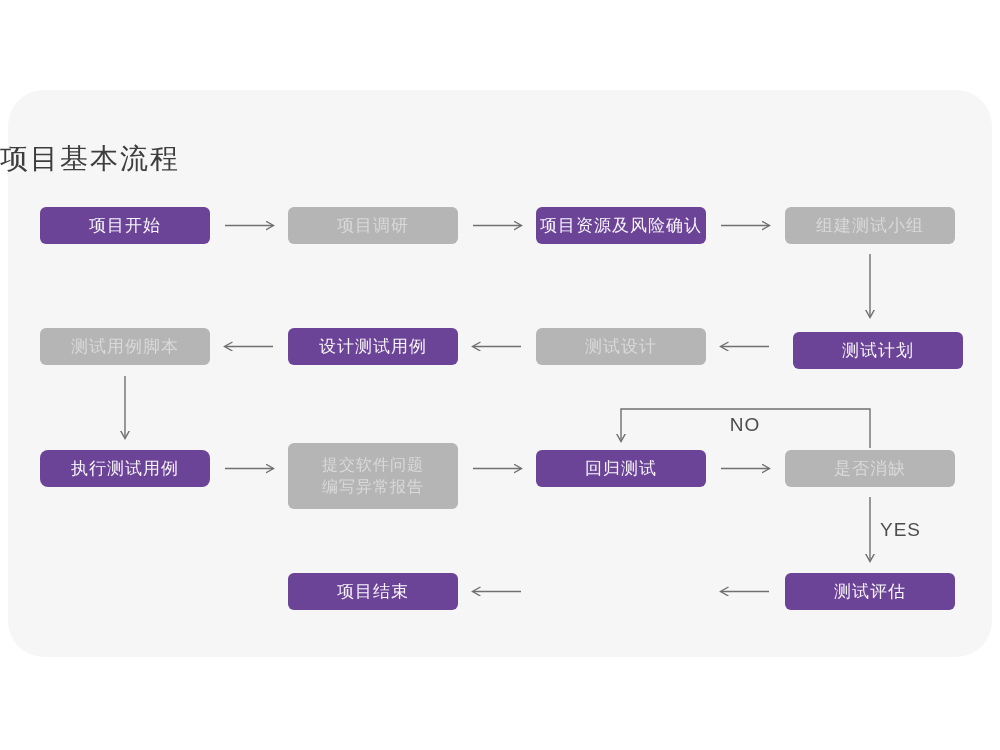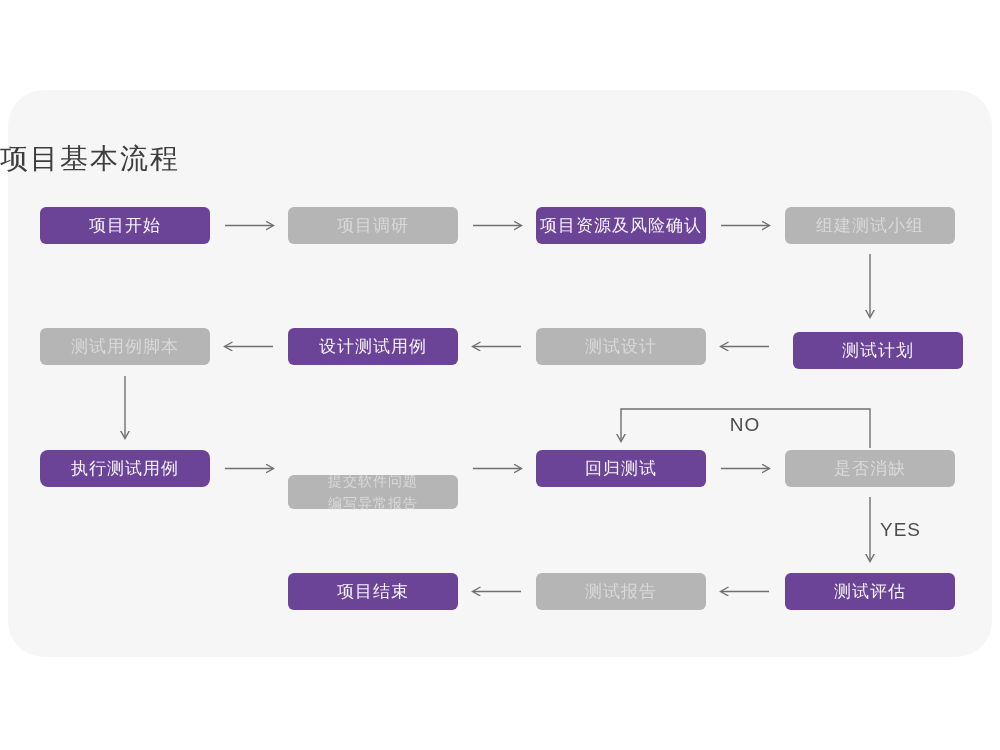--- a/index.html
+++ b/index.html
@@ -41,21 +41,21 @@
     align-items:center;
     justify-content:center;
     font-size:17px;
     letter-spacing:1px;
     font-weight:400;
     text-align:center;
     white-space:pre-line;
   }
   .node.purple{background:#6b4397;color:#f7f4fa;}
   .node.gray{background:#b5b5b5;color:#d9d9d9;}
-  .node.tall{height:34px;font-size:14px;line-height:22px;letter-spacing:1px;margin-top:32px;}
+  .node.tall{height:66px;font-size:16px;line-height:22px;letter-spacing:1px;}
   .edge-label{
     position:absolute;
     color:#4d4d4d;
     font-size:19px;
     letter-spacing:1px;
     font-weight:400;
   }
   .label-no{left:705px;top:414px;width:80px;text-align:center;}
   .label-yes{left:880px;top:519px;}
 </style>
@@ -114,16 +114,15 @@
   <div class="node purple" style="left:40px;top:450px;border-radius:8px;">执行测试用例</div>
   <div class="node gray tall" style="left:288px;top:443px;">提交软件问题
 编写异常报告</div>
   <div class="node purple" style="left:536px;top:450px;">回归测试</div>
   <div class="node gray" style="left:785px;top:450px;">是否消缺</div>
 
   <div class="edge-label label-no">NO</div>
   <div class="edge-label label-yes">YES</div>
 
   <div class="node purple" style="left:785px;top:573px;">测试评估</div>
-  <div class="node gray" style="left:536px;top:573px;">测试报告</div>
   <div class="node purple" style="left:288px;top:573px;">项目结束</div>
 
 </div>
 
 </body></html>

